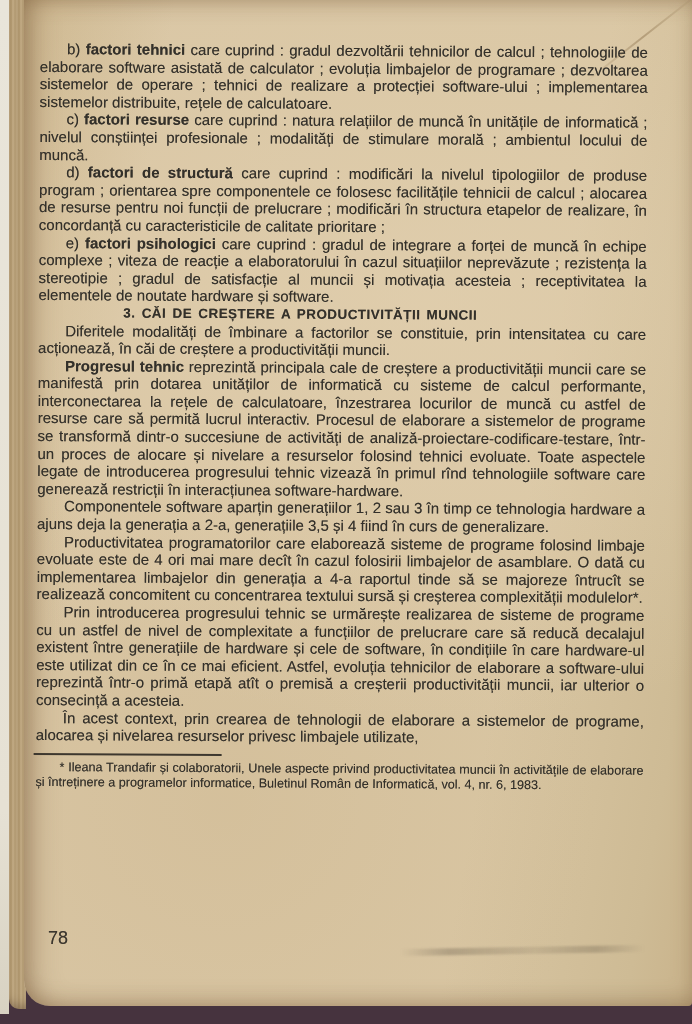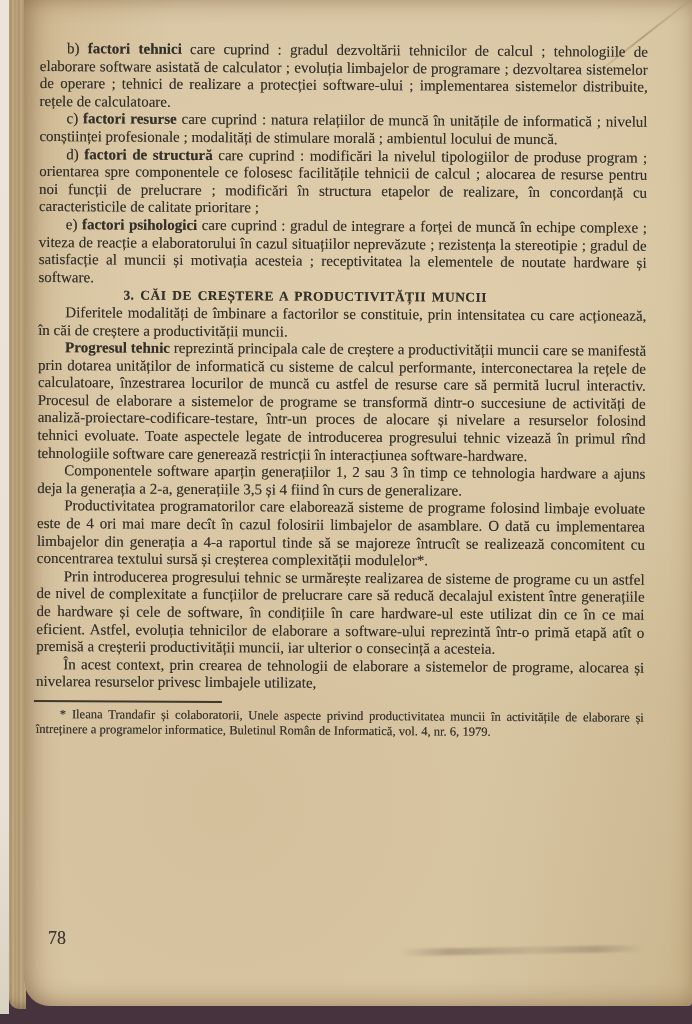--- a/index.html
+++ b/index.html
@@ -1,19 +1,19 @@
 <!DOCTYPE html>
 <html><head>
 <meta charset="utf-8">
 <style>
   html, body { margin: 0; padding: 0; background: #2b222a; }
   .scene {
     position: relative; width: 692px; height: 1024px; overflow: hidden;
     background: #46333e;
-    font-family: Liberation Serif, serif;
+    font-family: Liberation Sans, sans-serif;
   }
   .scanner-edge {
     position: absolute; left: 0; top: 0; width: 9px; height: 1014px;
     background: linear-gradient(180deg, #e9e5da 0%, #e6e1d4 80%, #d8d2c2 100%);
   }
   .page-stack {
     position: absolute; left: 9px; top: 0; width: 17px; height: 1009px;
     background: repeating-linear-gradient(90deg,
       #bba47f 0px, #aa9168 2px, #c3ac86 4px, #b09870 6px, #bba47f 8px);
     border-bottom-left-radius: 10px;
@@ -96,18 +96,18 @@
     <p class="heading">3. CĂI DE CREȘTERE A PRODUCTIVITĂȚII MUNCII</p>
 
     <p><span>Diferitele modalități de îmbinare a factorilor se constituie, prin intensitatea cu care acționează, în căi de creștere a productivității muncii.</span></p>
     <p><span class="term">Progresul tehnic</span><span> reprezintă principala cale de creștere a productivității muncii care se manifestă prin dotarea unităților de informatică cu sisteme de calcul performante, interconectarea la rețele de calculatoare, înzestrarea locurilor de muncă cu astfel de resurse care să permită lucrul interactiv. Procesul de elaborare a sistemelor de programe se transformă dintr-o succesiune de activități de analiză-proiectare-codificare-testare, într-un proces de alocare și nivelare a resurselor folosind tehnici evoluate. Toate aspectele legate de introducerea progresului tehnic vizează în primul rînd tehnologiile software care generează restricții în interacțiunea software-hardware.</span></p>
     <p><span>Componentele software aparțin generațiilor 1, 2 sau 3 în timp ce tehnologia hardware a ajuns deja la generația a 2-a, generațiile 3,5 și 4 fiind în curs de generalizare.</span></p>
     <p><span>Productivitatea programatorilor care elaborează sisteme de programe folosind limbaje evoluate este de 4 ori mai mare decît în cazul folosirii limbajelor de asamblare. O dată cu implementarea limbajelor din generația a 4-a raportul tinde să se majoreze întrucît se realizează concomitent cu concentrarea textului sursă și creșterea complexității modulelor*.</span></p>
     <p><span>Prin introducerea progresului tehnic se urmărește realizarea de sisteme de programe cu un astfel de nivel de complexitate a funcțiilor de prelucrare care să reducă decalajul existent între generațiile de hardware și cele de software, în condițiile în care hardware-ul este utilizat din ce în ce mai eficient. Astfel, evoluția tehnicilor de elaborare a software-ului reprezintă într-o primă etapă atît o premisă a creșterii productivității muncii, iar ulterior o consecință a acesteia.</span></p>
     <p><span>În acest context, prin crearea de tehnologii de elaborare a sistemelor de programe, alocarea și nivelarea resurselor privesc limbajele utilizate,</span></p>
 
     <div class="footnote-rule"></div>
-    <p class="footnote"><span>* </span><span>Ileana Trandafir și colaboratorii, Unele aspecte privind productivitatea muncii în activitățile de elaborare și întreținere a programelor informatice, Buletinul Român de Informatică, vol. 4, nr. 6, 1979.</span></p>
+    <p class="footnote"><span>* </span><span>Ileana Trandafir și colaboratorii, Unele aspecte privind productivitatea muncii în activitățile de elaborare și întreținere a programelor informatice, Buletinul Român de Informatică, vol. 4, nr. 6, 1983.</span></p>
   </div>
 
   <div class="page-number">78</div>
   <div class="smudge"></div>
 </div>
 
 </body></html>

